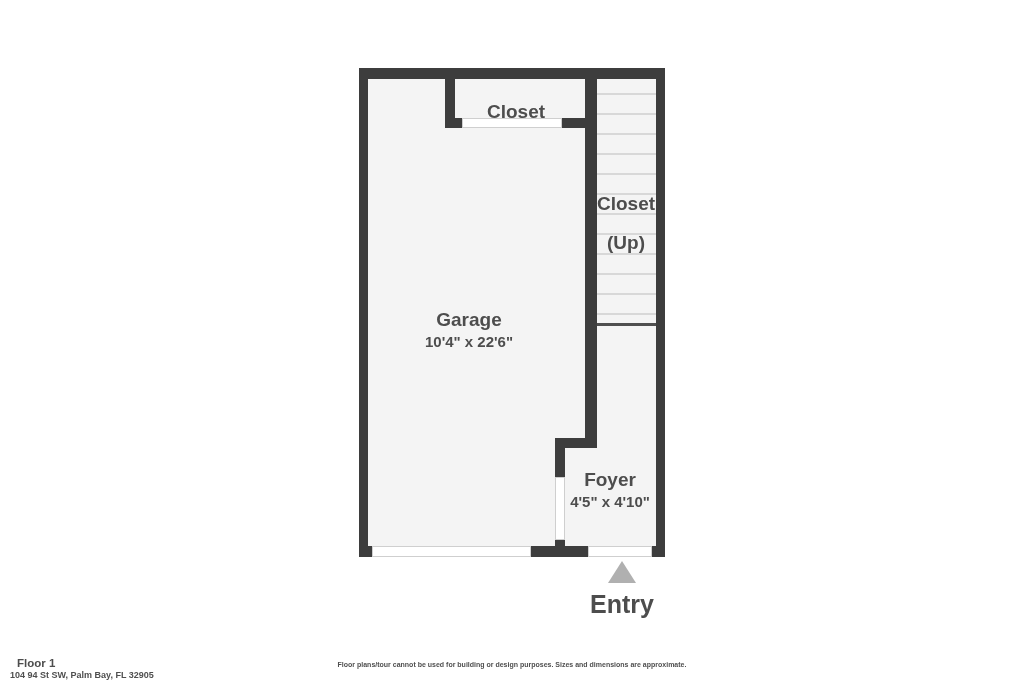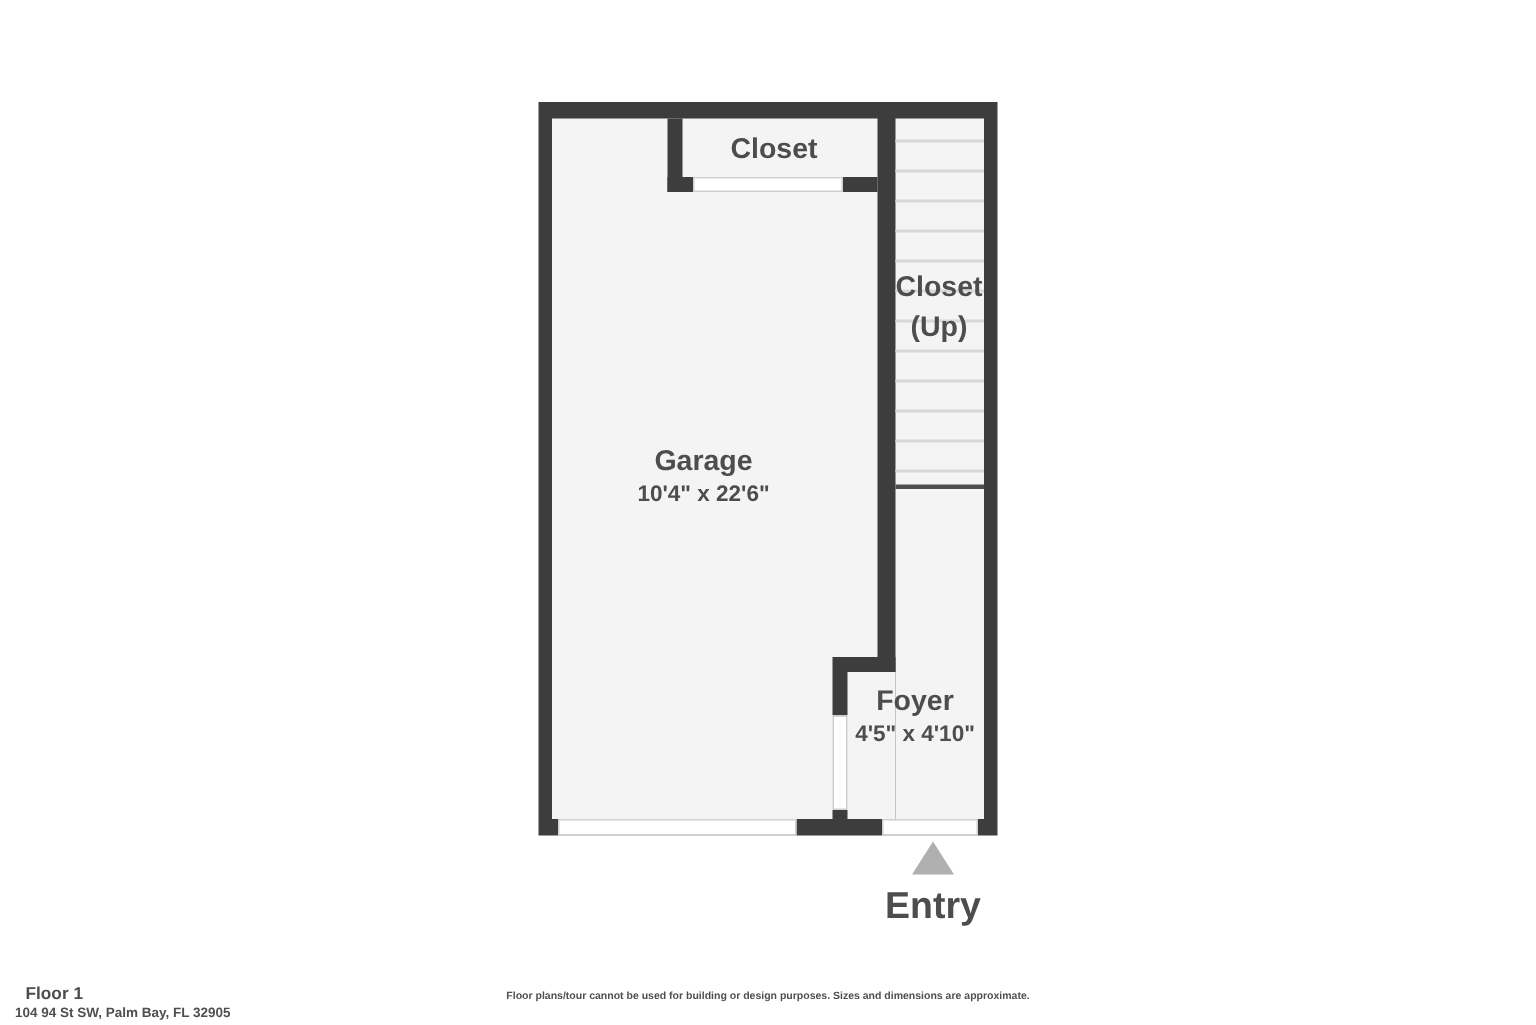--- a/index.html
+++ b/index.html
@@ -40,21 +40,21 @@
   .tread {
     position: absolute; left: 0; width: 100%; height: 2px;
     background: var(--tread-line, #d8d8d8);
   }
   
   .room-label {
     position: absolute; transform: translateX(-50%);
     text-align: center; color: var(--label, #4d4d4d);
     font-weight: 700; white-space: nowrap;
   }
-  .room-name { font-size: 19px; line-height: 24px; }
+  .room-name { font-size: 19px; line-height: 24px; margin-top: 12px; }
   .room-dims { font-size: 15px; line-height: 19px; }
   .lbl-closet { left: 157px; top: 20px; }
   .lbl-stairs { left: 267px; top: 110px; }
   .lbl-stairs .room-name { line-height: 27px; }
   .lbl-garage { left: 110px; top: 228px; }
   .lbl-foyer  { left: 251px; top: 388px; }
   
   .entry-arrow {
     position: absolute; left: 608px; top: 561px;
     width: 0; height: 0;

